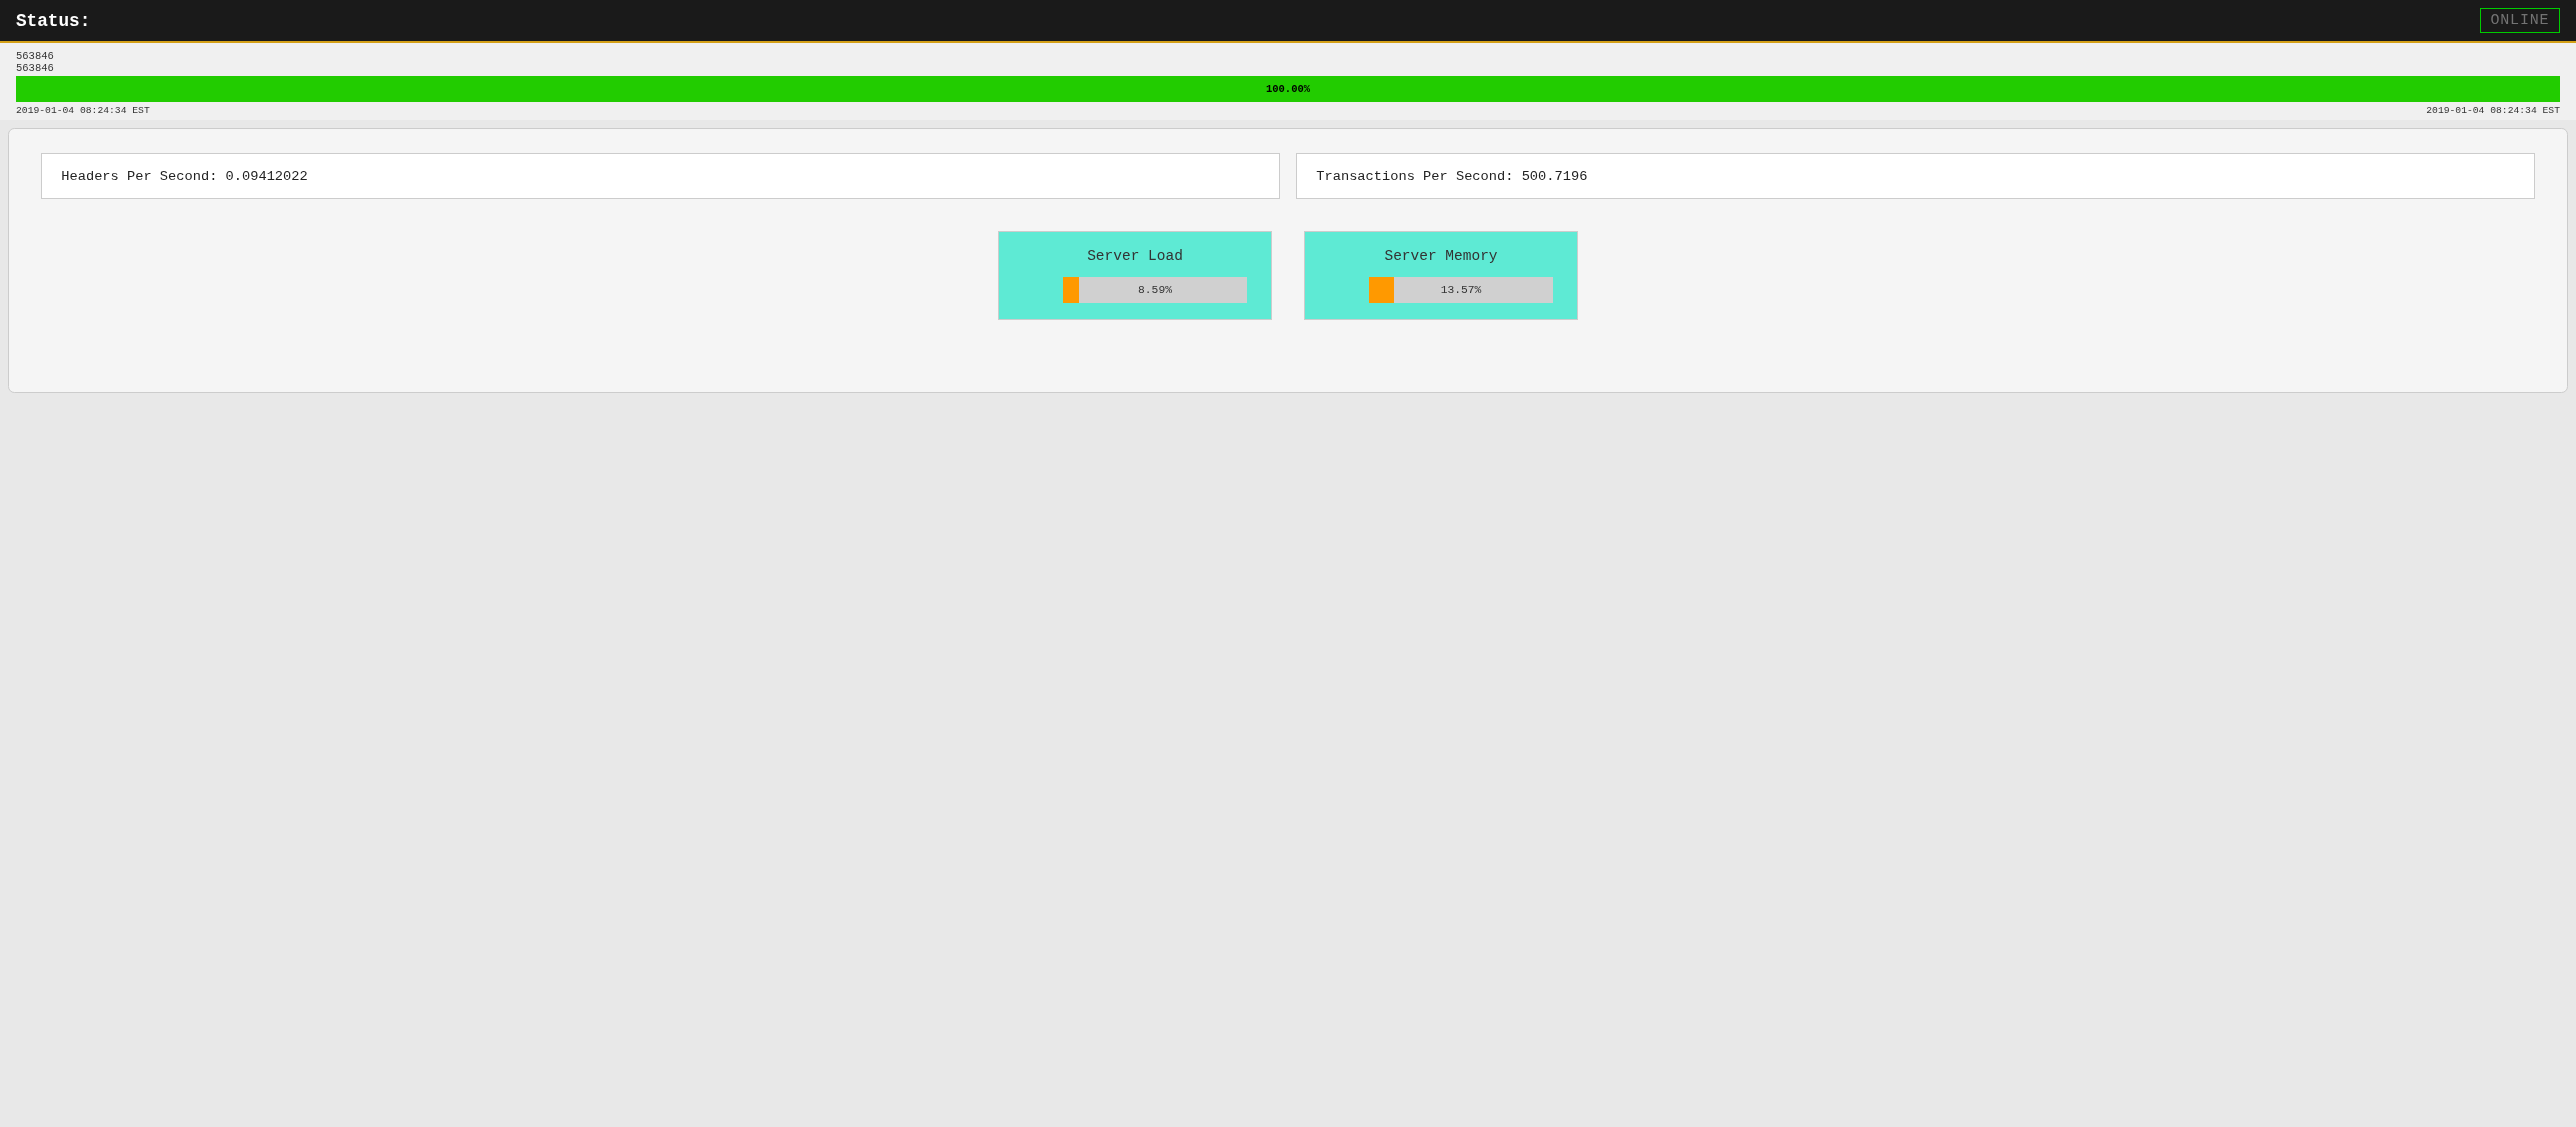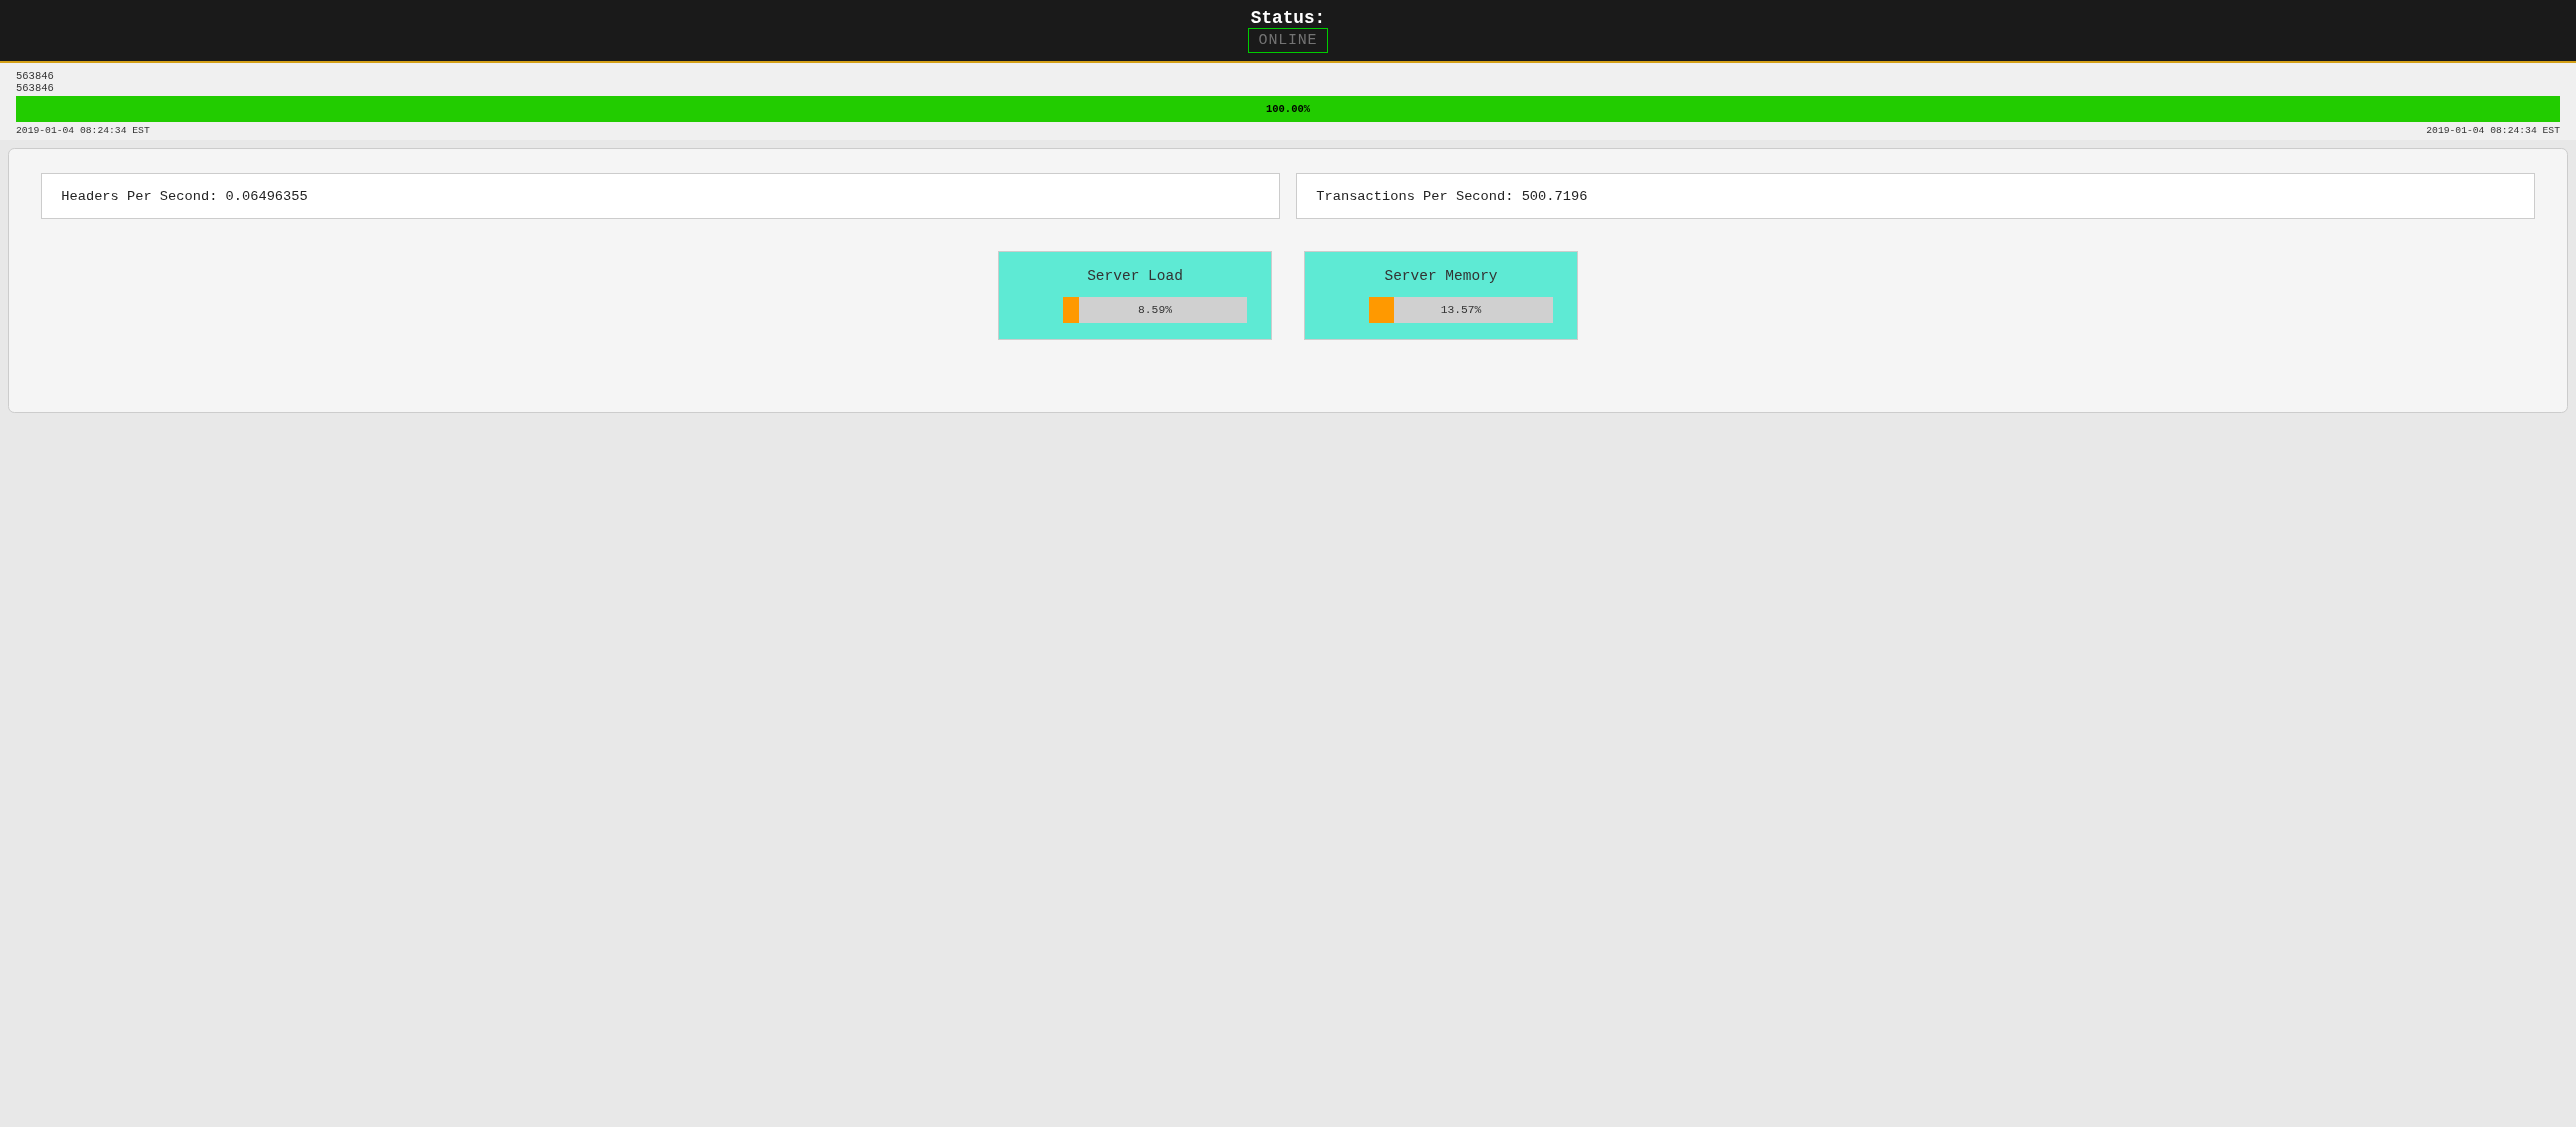--- a/index.html
+++ b/index.html
@@ -10,21 +10,20 @@
     }
 
     
     .header {
       background: #1a1a1a;
       padding: 8px 16px;
       display: flex;
       align-items: center;
       justify-content: space-between;
       border-bottom: 2.4px solid #d4a017;
-      flex-direction: column;
     }
     .header-status-label {
       color: white;
       font-size: 17.7px;
       font-weight: bold;
     }
     .online-badge {
       border: 1.6px solid #00cc00;
       color: #737373;
       padding: 3.2px 9.7px;
@@ -187,21 +186,21 @@
   </div>
   <div class="progress-dates">
     <span>2019-01-04 08:24:34 EST</span>
     <span>2019-01-04 08:24:34 EST</span>
   </div>
 </div>
 
 <div class="main-content">
 
   <div class="stats-row" id="stats-row">
-  <div class="stat-card">Headers Per Second:  0.06496355</div>
+  <div class="stat-card">Headers Per Second:  0.09412022</div>
       <div class="stat-card">Transactions Per Second:  500.7196</div>
     </div>
 
   <div class="metrics-row" id="metrics-row">
   <div class="metric-card">
         <div class="metric-title">Server Load</div>
         <div class="metric-bar-container">
           <div class="metric-bar-fill" style="width: 8.59%;"></div>
           <span class="metric-bar-label">8.59%</span>
         </div>

